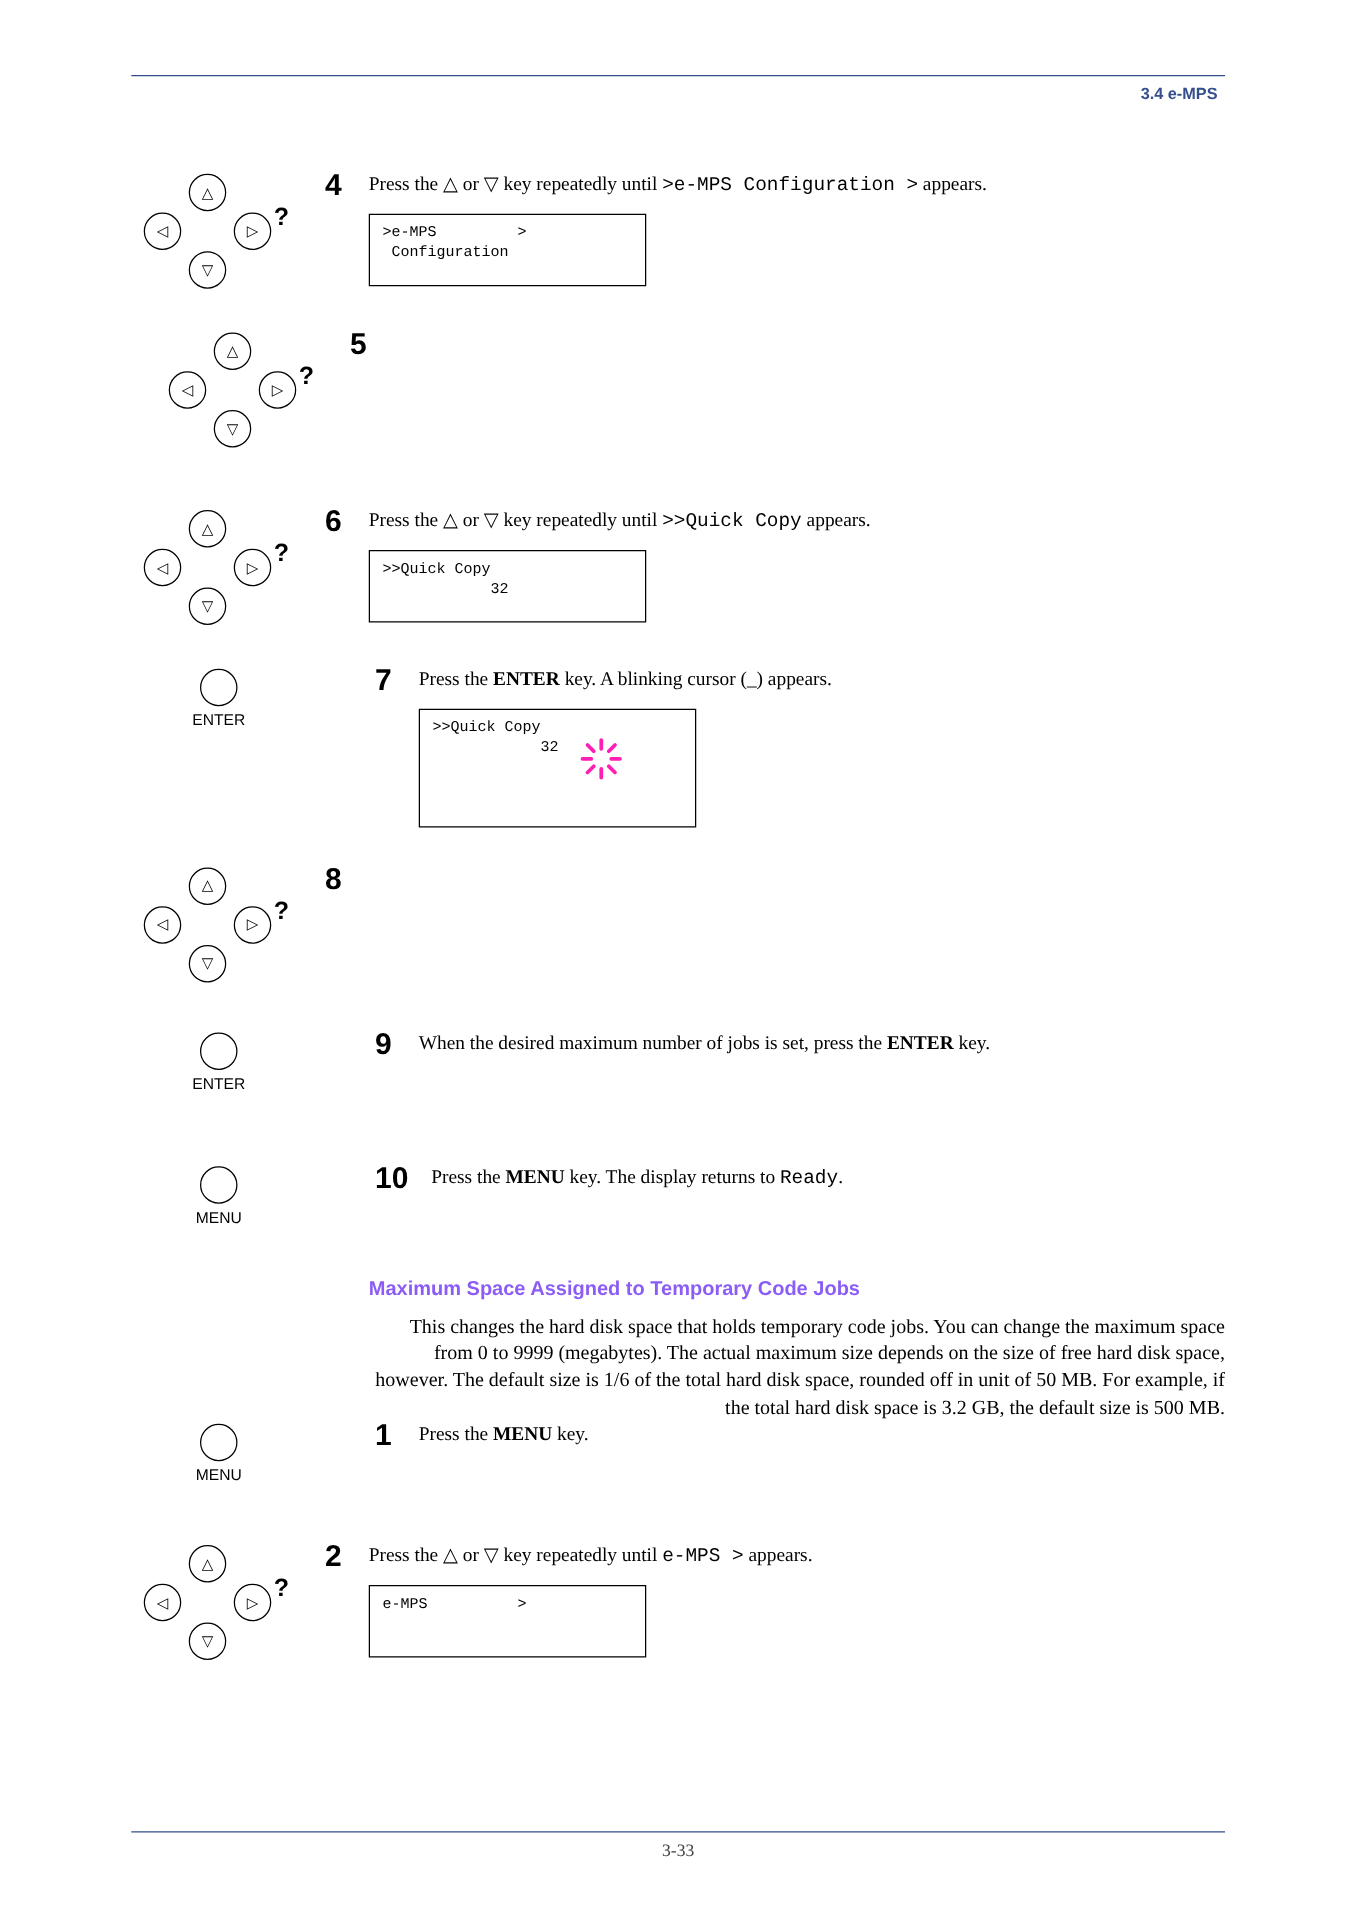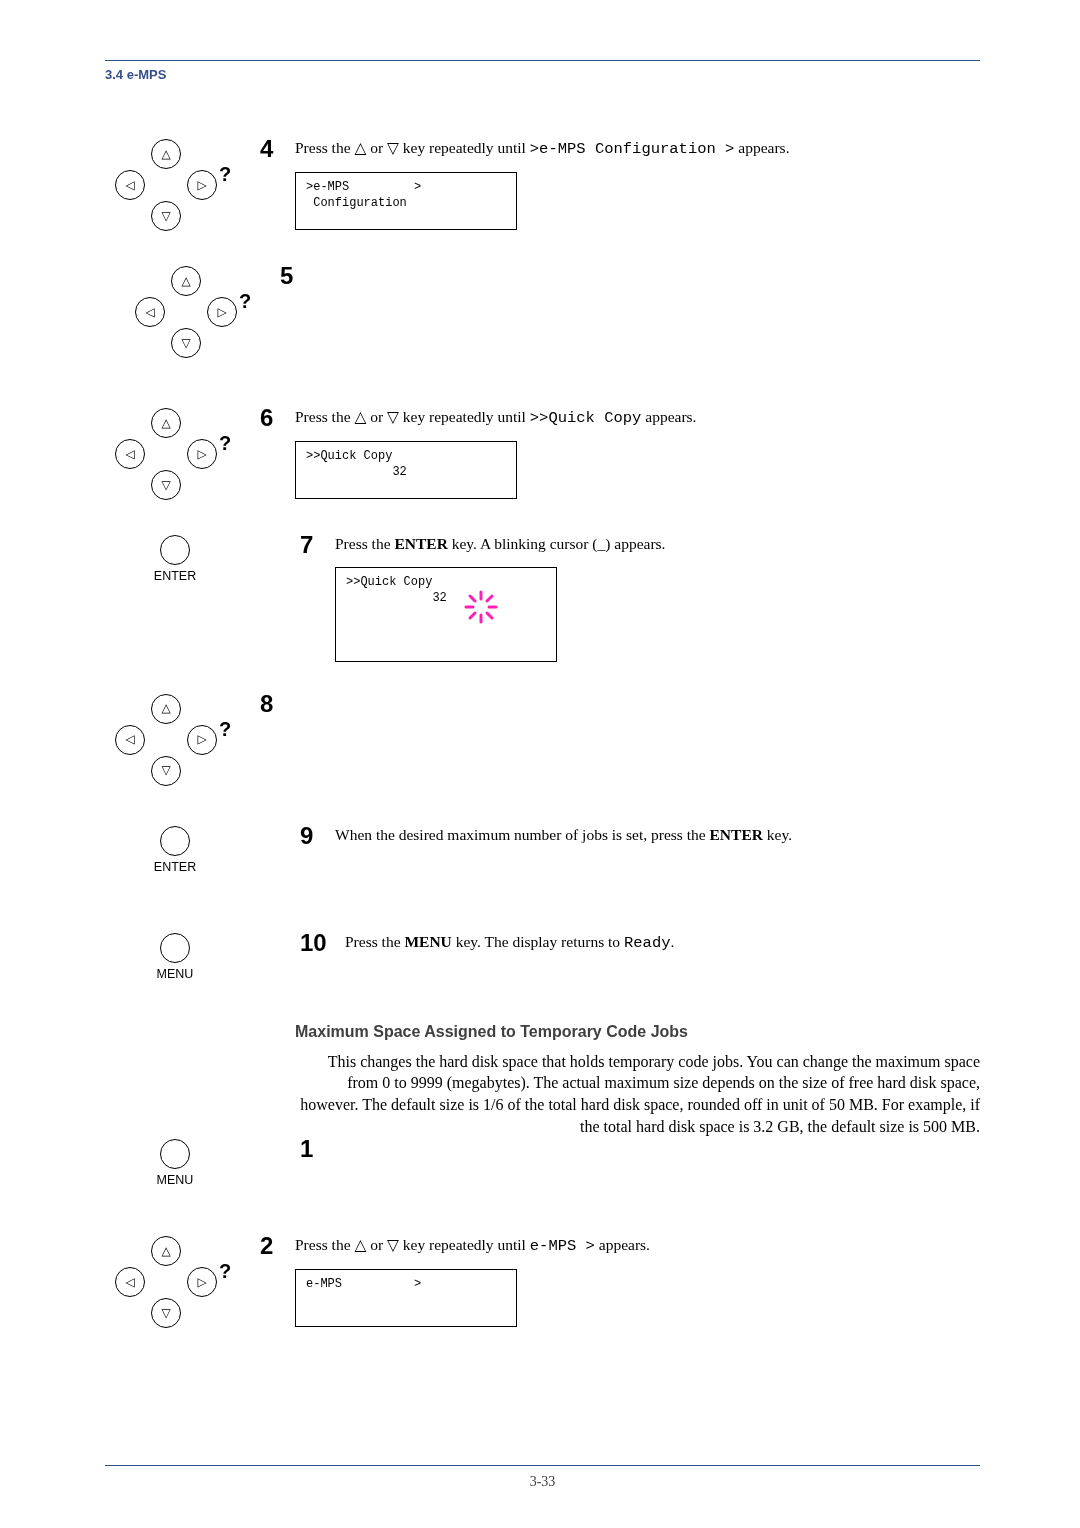--- a/index.html
+++ b/index.html
@@ -15,20 +15,21 @@
     height: 1528px;
     position: relative;
     box-sizing: border-box;
     padding: 60px 100px 50px 105px;
   }
   .header-line {
     border-top: 1px solid #354f8c;
     margin-bottom: 6px;
   }
   .header-text {
+    text-align: right;
     color: #354f8c;
     font-family: Arial, Helvetica, sans-serif;
     font-size: 13px;
     font-weight: bold;
     padding-right: 6px;
     margin-bottom: 55px;
   }
   .content {
     position: relative;
   }
@@ -76,21 +77,21 @@
     width: 200px;
     min-height: 44px;
     line-height: 1.35;
     white-space: pre;
     position: relative;
   }
   .lcd .line2 {
     display: block;
   }
   .section-title {
-    color: #404040;
+    color: #8b5cf6;
     font-family: Arial, Helvetica, sans-serif;
     font-weight: bold;
     font-size: 16px;
     margin-left: 190px;
     margin-top: 30px;
     margin-bottom: 10px;
   }
   .section-body {
     margin-left: 190px;
     font-size: 16px;
@@ -328,20 +329,23 @@
     <div class="section-body">This changes the hard disk space that holds temporary code jobs. You can change the maximum space from 0 to 9999 (megabytes). The actual maximum size depends on the size of free hard disk space, however. The default size is 1/6 of the total hard disk space, rounded off in unit of 50 MB. For example, if the total hard disk space is 3.2 GB, the default size is 500 MB.</div>
 
     <div class="step-row step-gap-sm">
       <div class="icon-col" style="padding-left:40px;">
         <div class="single-key">
           <div class="btn-circle"></div>
           <div class="keylabel">MENU</div>
         </div>
       </div>
       <div class="num-col">1</div>
+      <div class="text-col">
+        <span>Press the </span><span class="bold">MENU</span><span> key.</span>
+      </div>
     </div>
 
     <div class="step-row">
       <div class="icon-col">
         <div class="nav-pad">
           <div class="btn-circle up">
               <span class="tri-inner-up"></span>
             </div>
           <div class="btn-circle down">
               <span class="tri-inner-down"></span>

